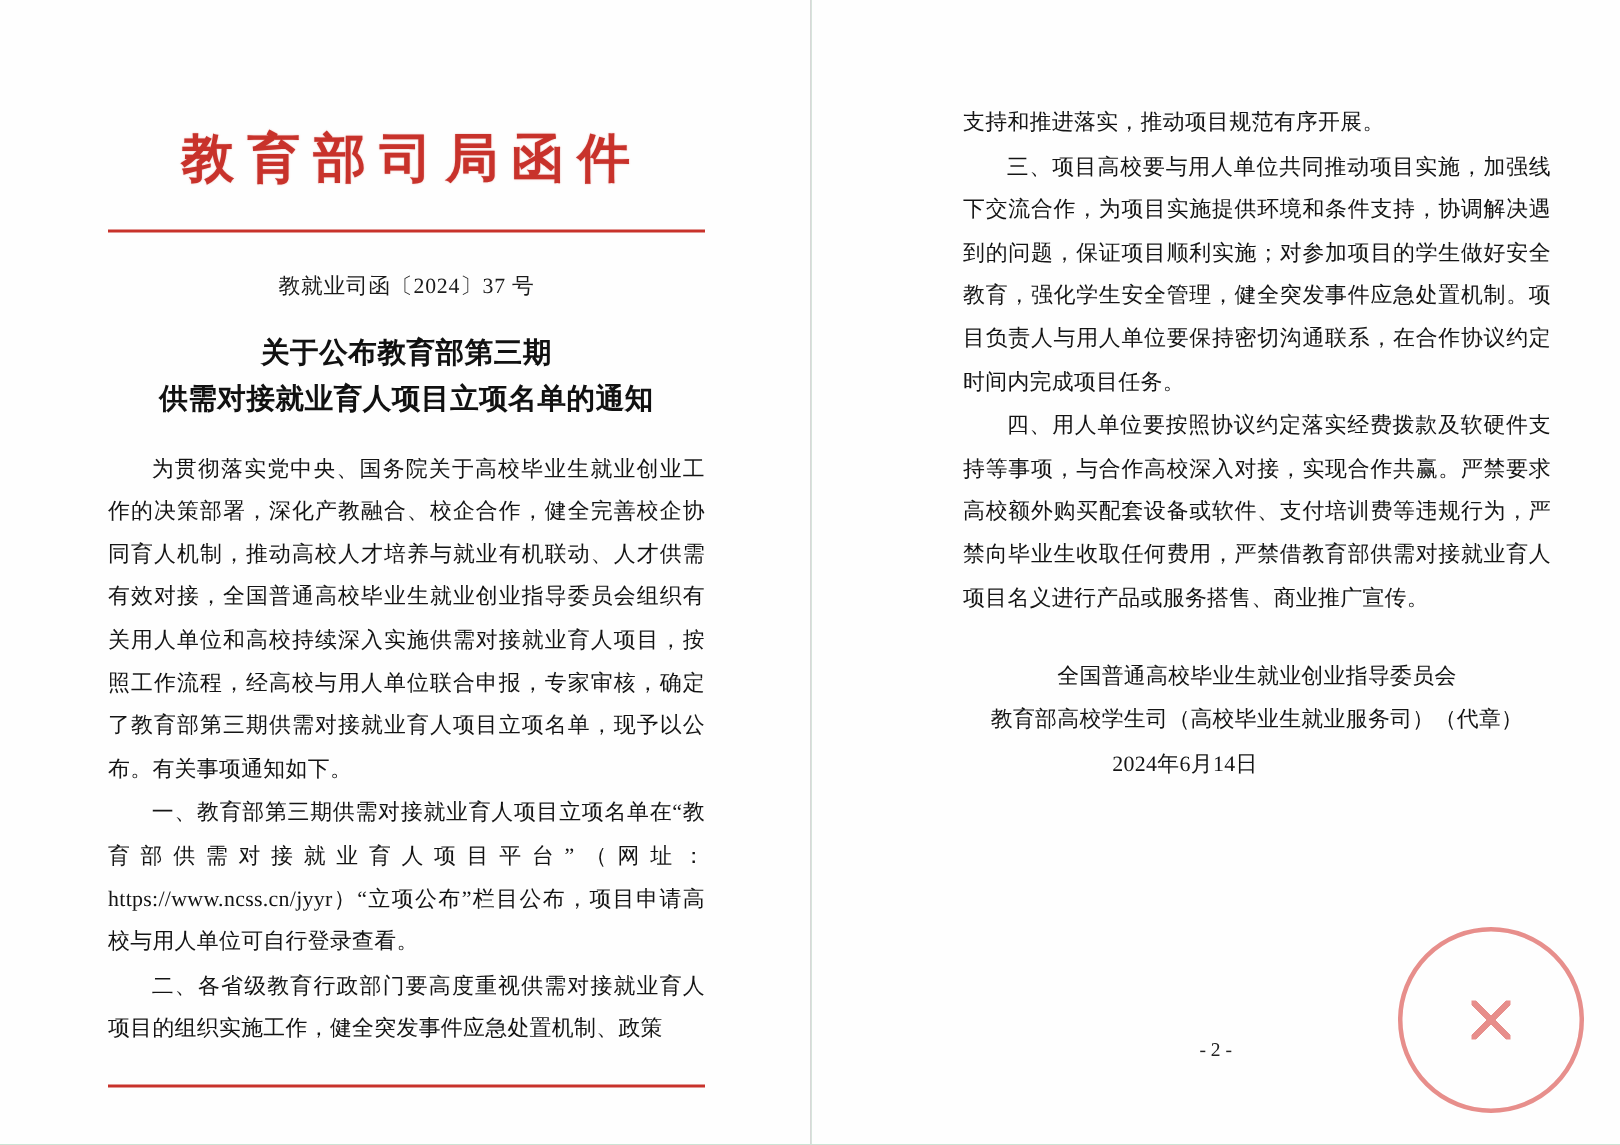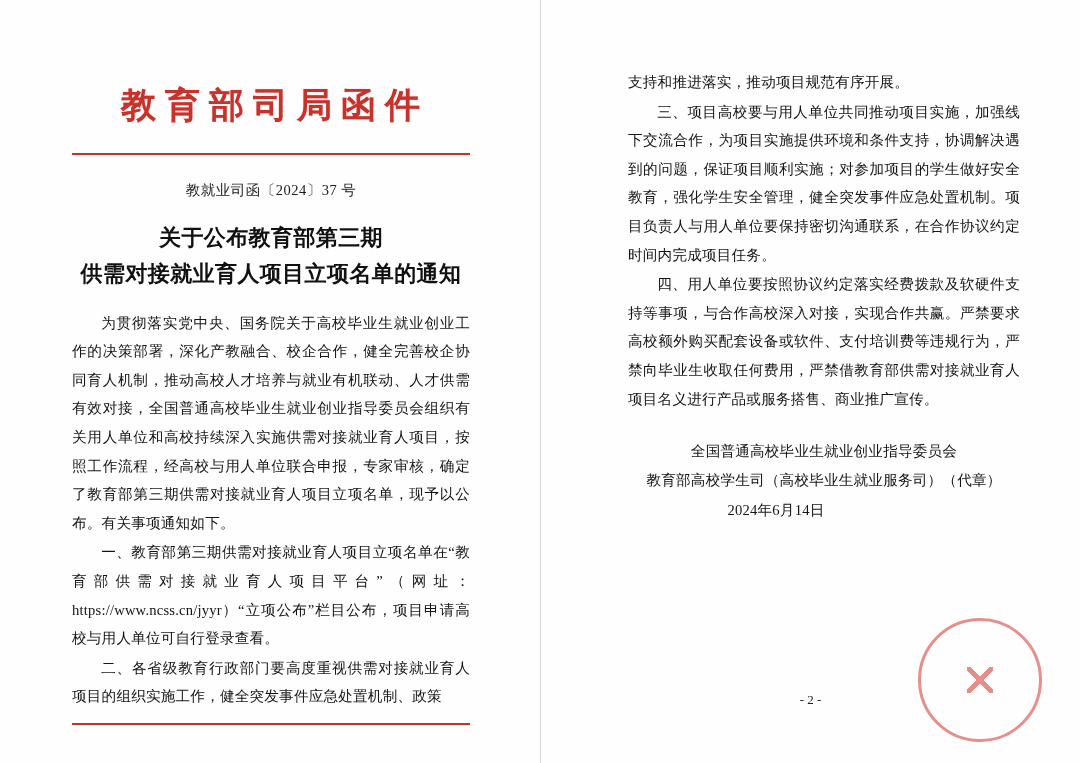--- a/index.html
+++ b/index.html
@@ -57,21 +57,21 @@
   .doc-number {
     text-align: center;
     font-size: 14.5px;
     color: #1b1b1b;
     margin-top: 26px;
     letter-spacing: 0.5px;
   }
   .doc-title {
     text-align: center;
     font-weight: 700;
-    font-size: 22px;
+    font-size: 19px;
     color: #111;
     line-height: 1.65;
     margin-top: 20px;
     letter-spacing: 0.4px;
   }
   .body-text {
     font-size: 14.6px;
     line-height: 1.96;
     color: #141414;
     text-align: justify;
@@ -87,21 +87,21 @@
     position: absolute;
     left: 72px;
     right: 70px;
     bottom: 38px;
     height: 2px;
     background: #c8322b;
   }
   
   .doc-inner-right {
     position: absolute;
-    left: 87px;
+    left: 101px;
     top: 68px;
     width: 392px;
   }
   .signature {
     margin-top: 24px;
     font-size: 14.6px;
     line-height: 2.0;
     color: #141414;
     text-align: center;
   }

